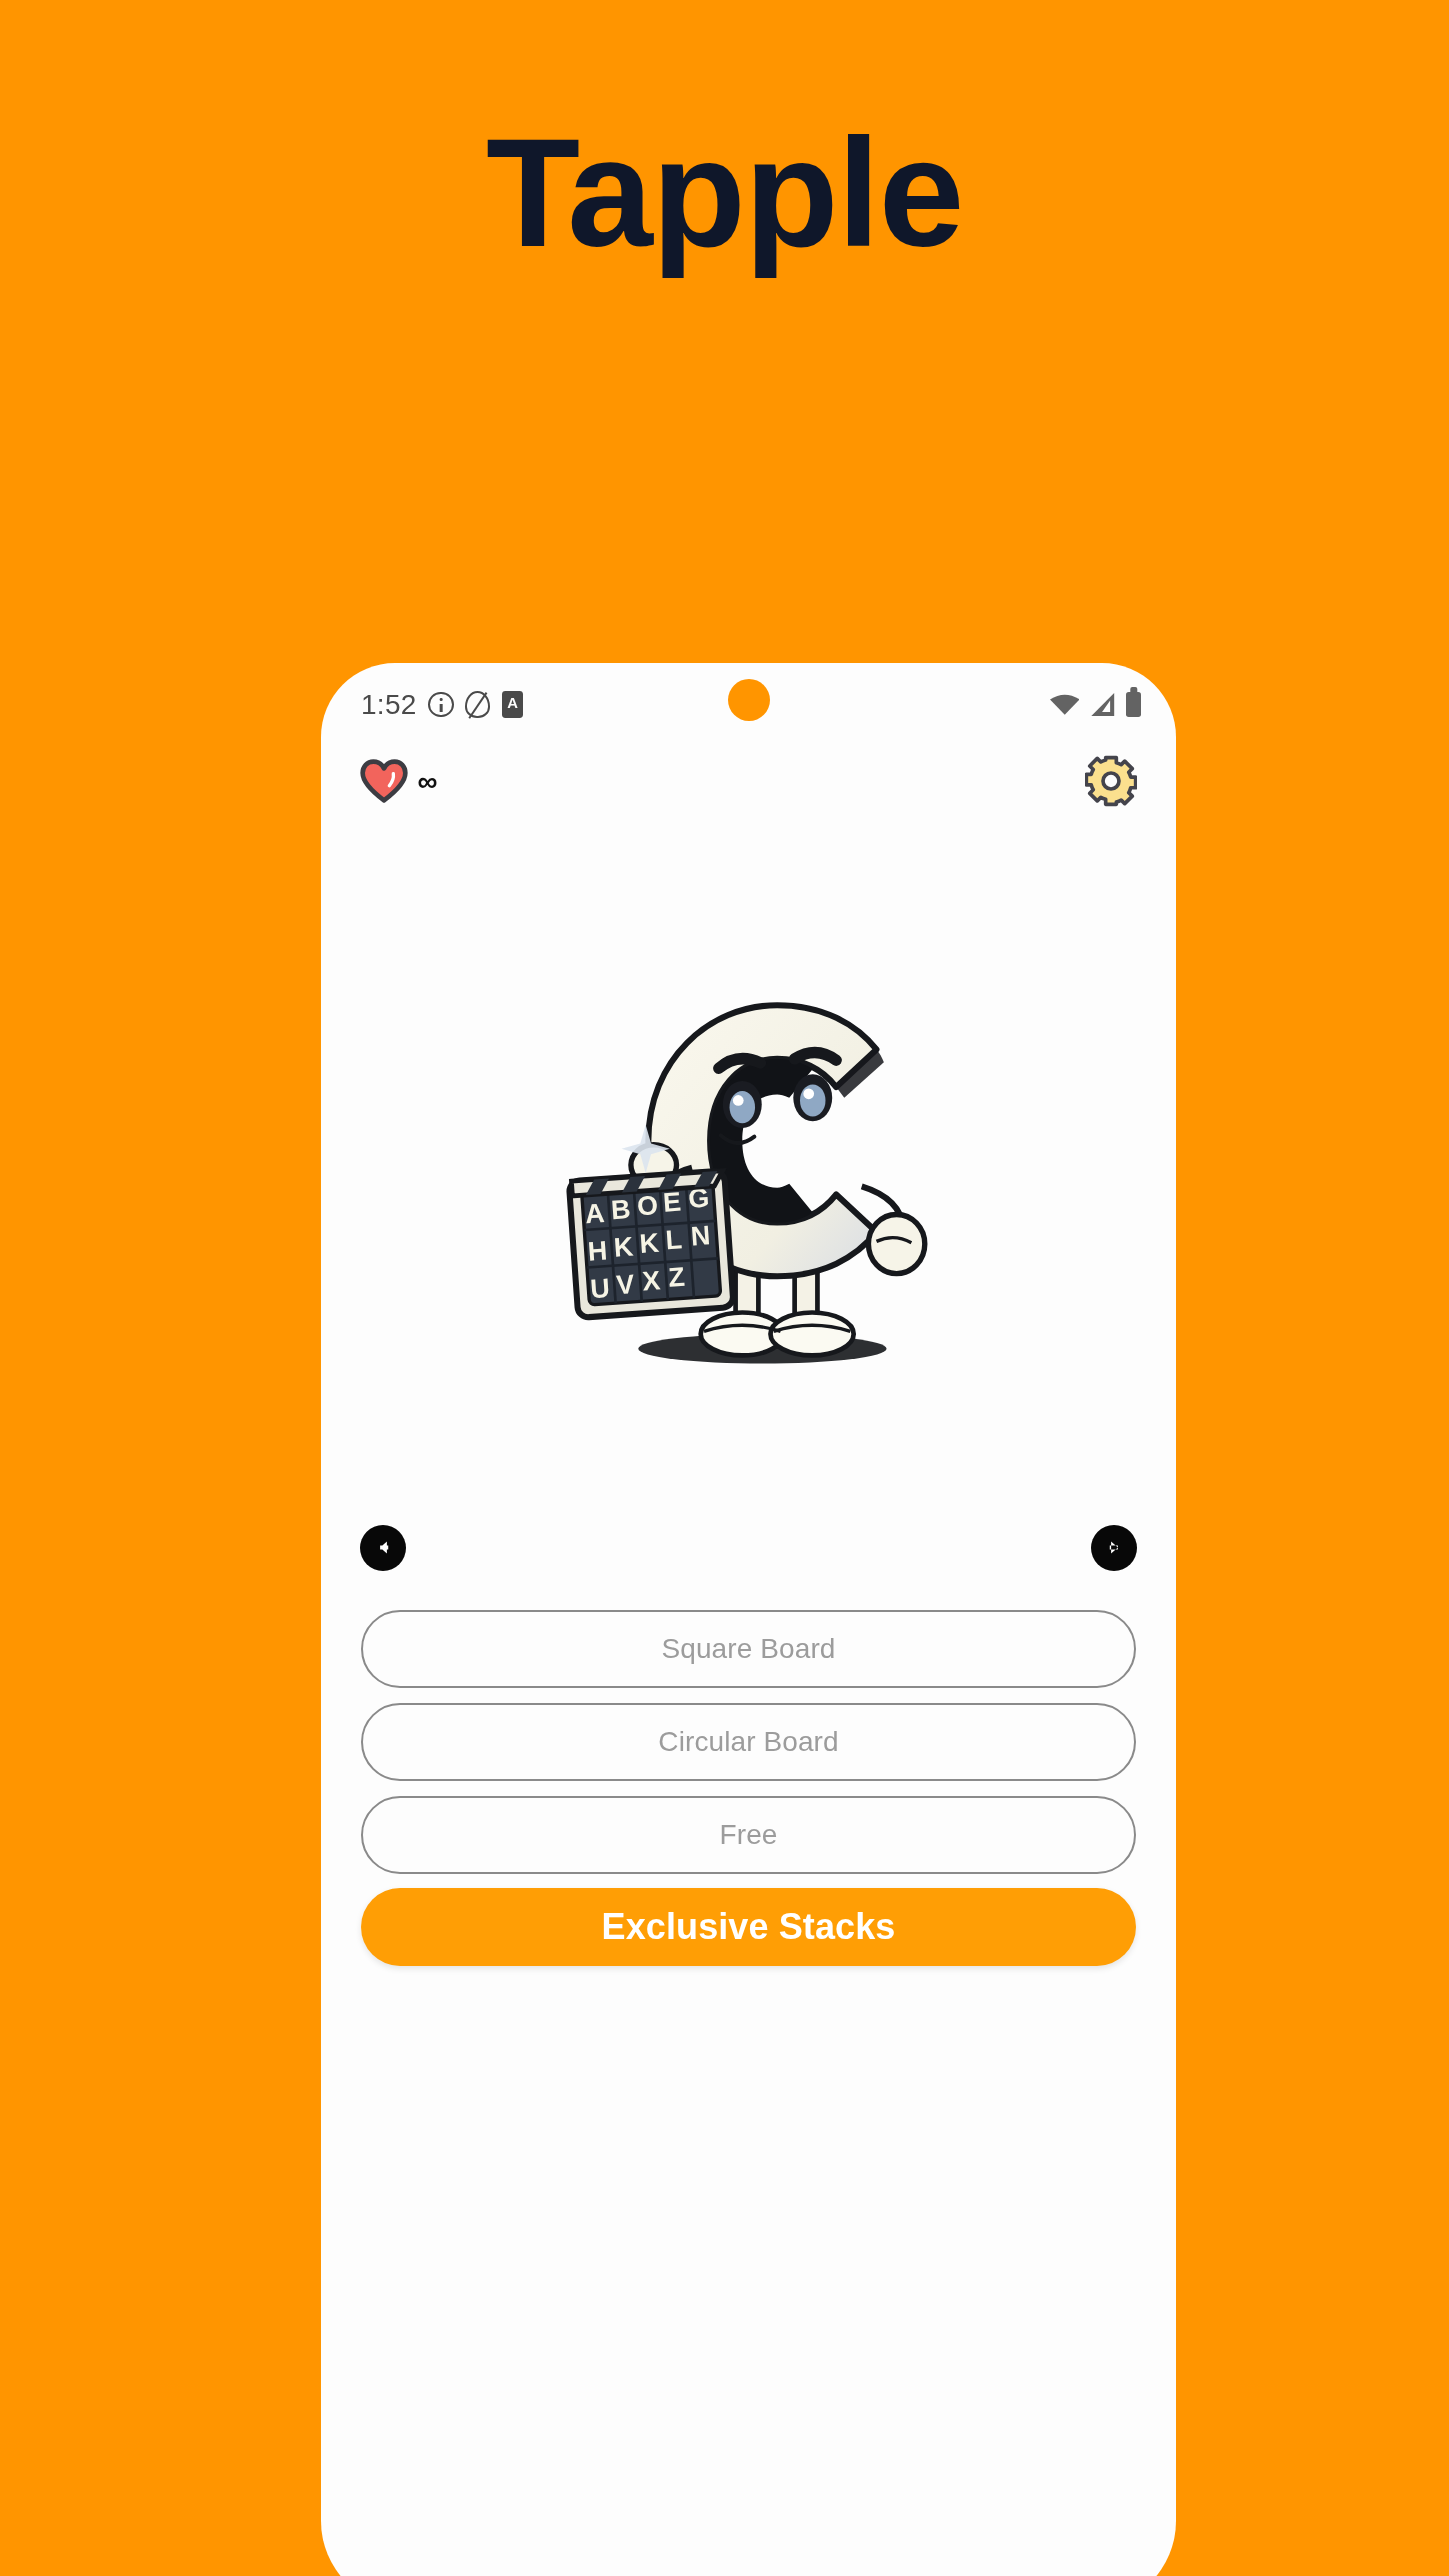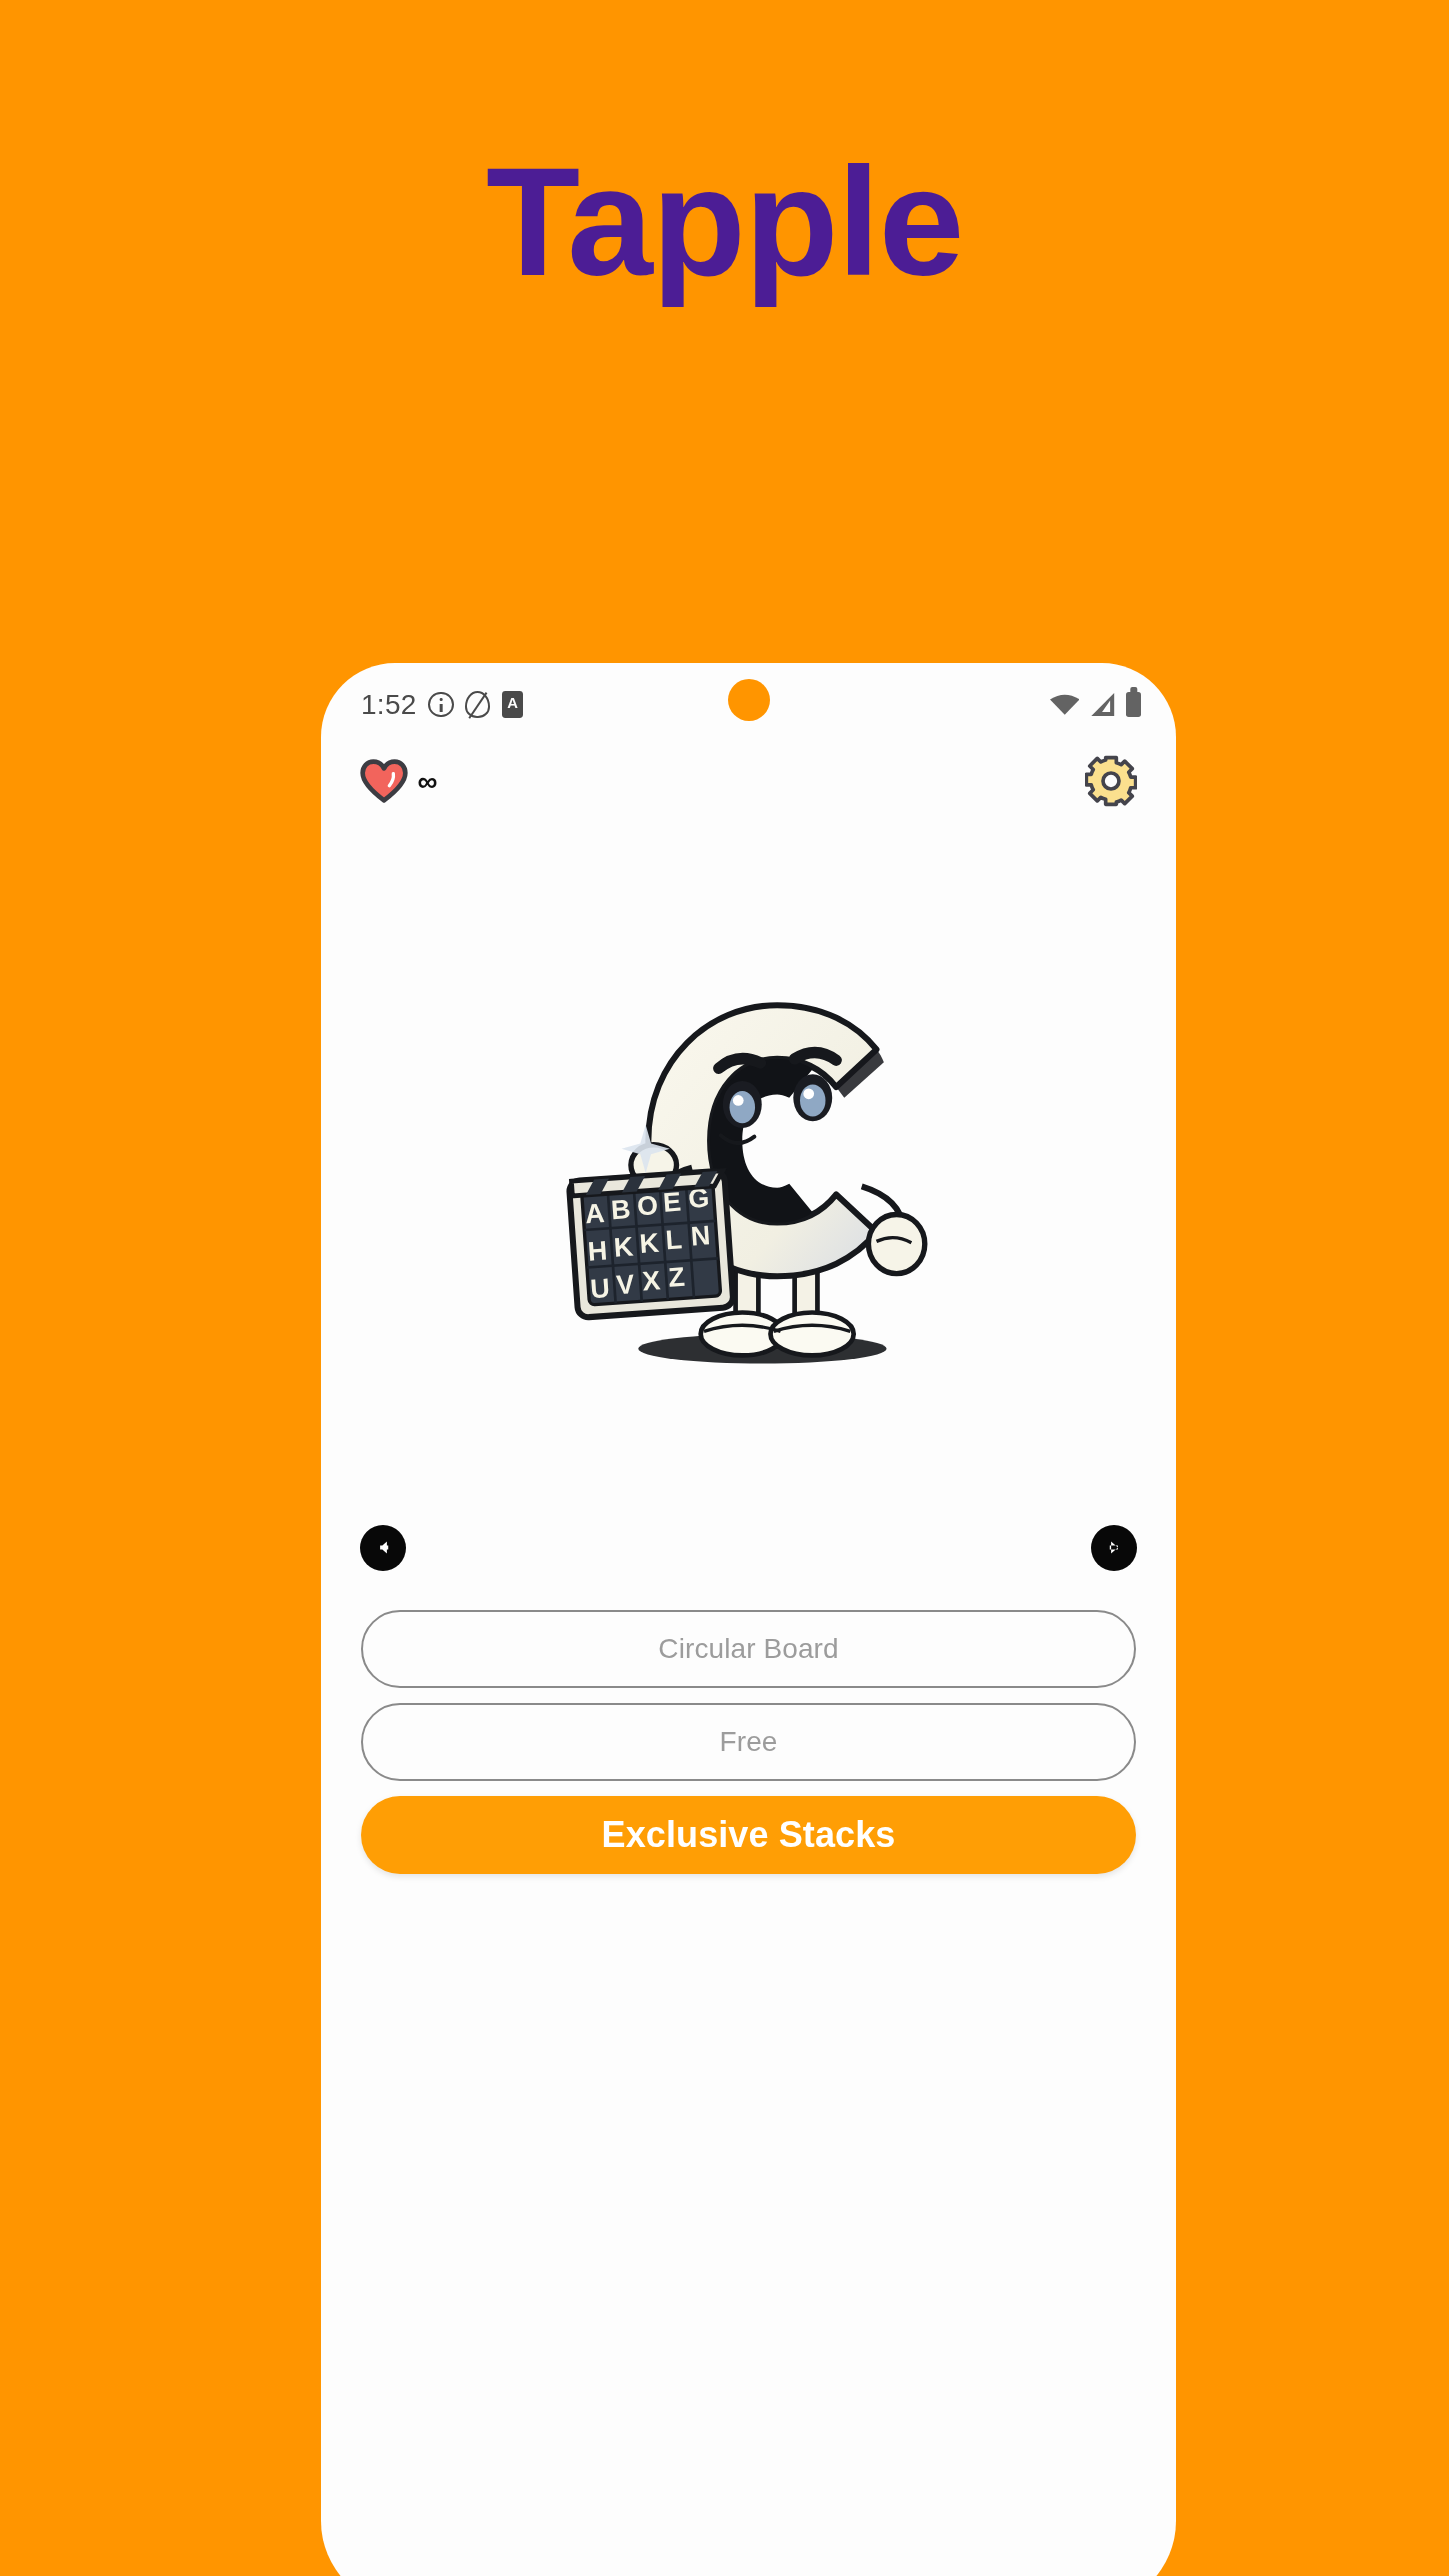--- a/index.html
+++ b/index.html
@@ -12,25 +12,25 @@
 
   body {
     background: #FF9500;
     font-family: "Liberation Sans", sans-serif;
     position: relative;
   }
 
   
   .hero-title {
     position: absolute;
-    top: 124px;
+    top: 95px;
     left: 0;
     width: 1449px;
     text-align: center;
-    color: #4c1d95;
+    color: #0f172a;
     font-family: "Liberation Sans", sans-serif;
     font-weight: bold;
     font-size: 154px;
     line-height: 1.28;
     letter-spacing: -1.3px;
   }
   .hero-line { display: block; }
 
   
   .phone {
@@ -410,19 +410,20 @@
     <span class="nav-circle">
       <span>
         <svg width="23" height="23" viewBox="0 0 34 34">
           <path d="M12 8 L12 26 L22 17 Z M10 14 h12 v6 h-12 Z" fill="#FFFFFF"></path>
         </svg>
       </span>
     </span>
   </div>
 
   <div class="options">
+    <div class="opt-btn">Square Board</div>
     <div class="opt-btn">Circular Board</div>
     <div class="opt-btn">Free</div>
     <div class="opt-btn primary">Exclusive Stacks</div>
   </div>
 
 </div>
 
 
 </body></html>

